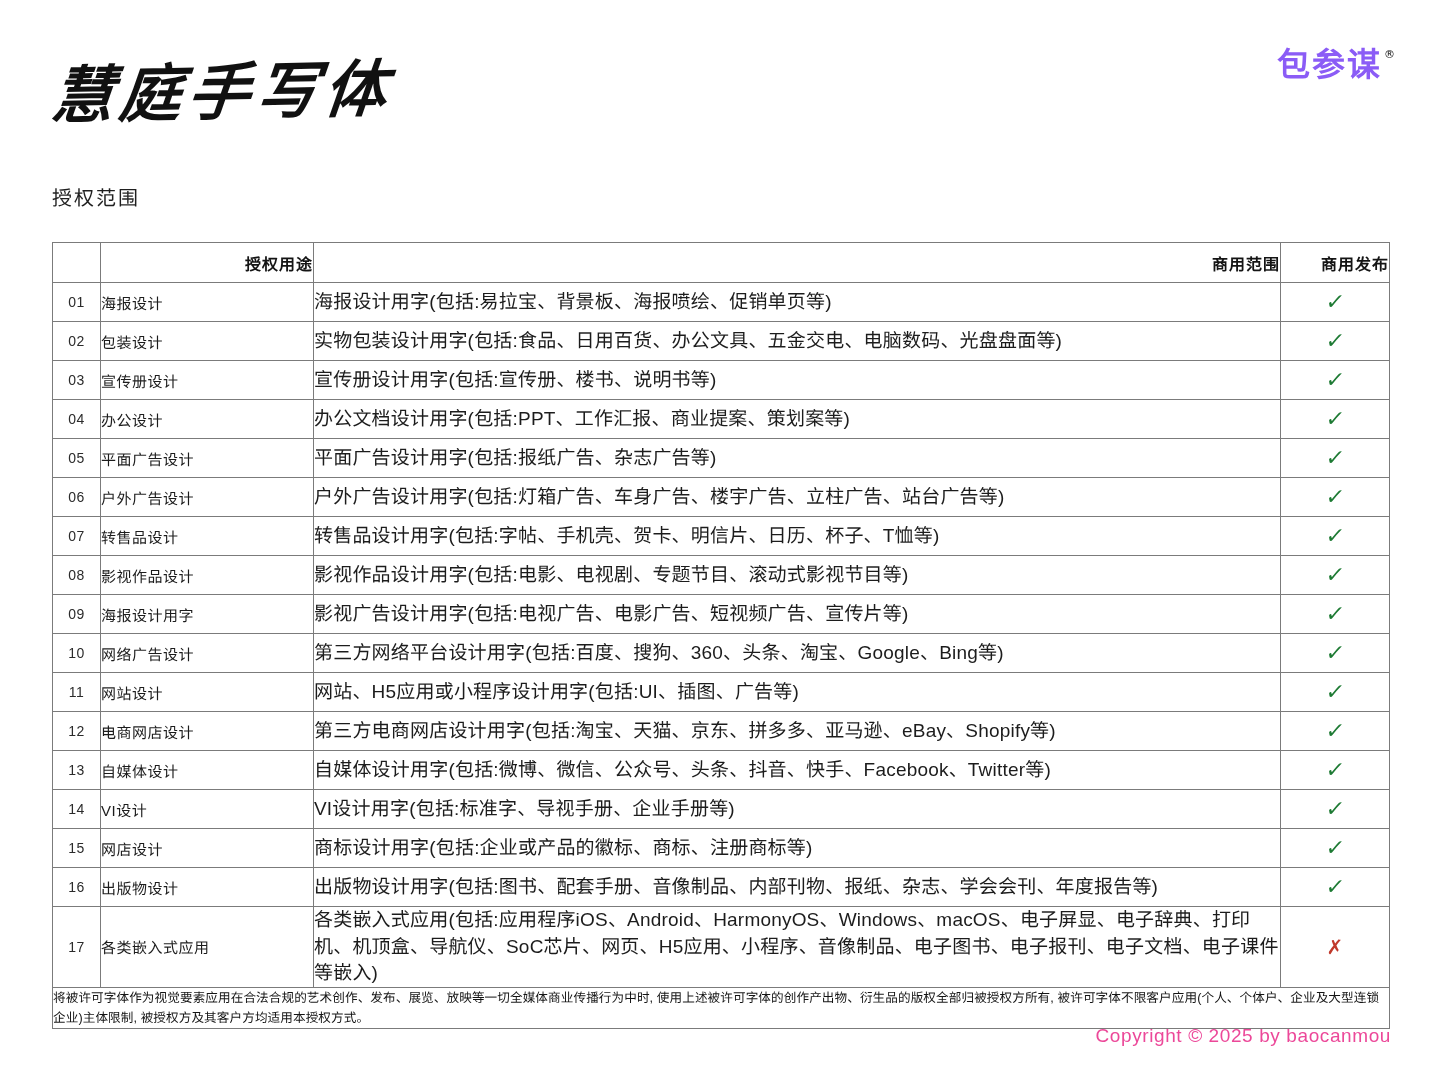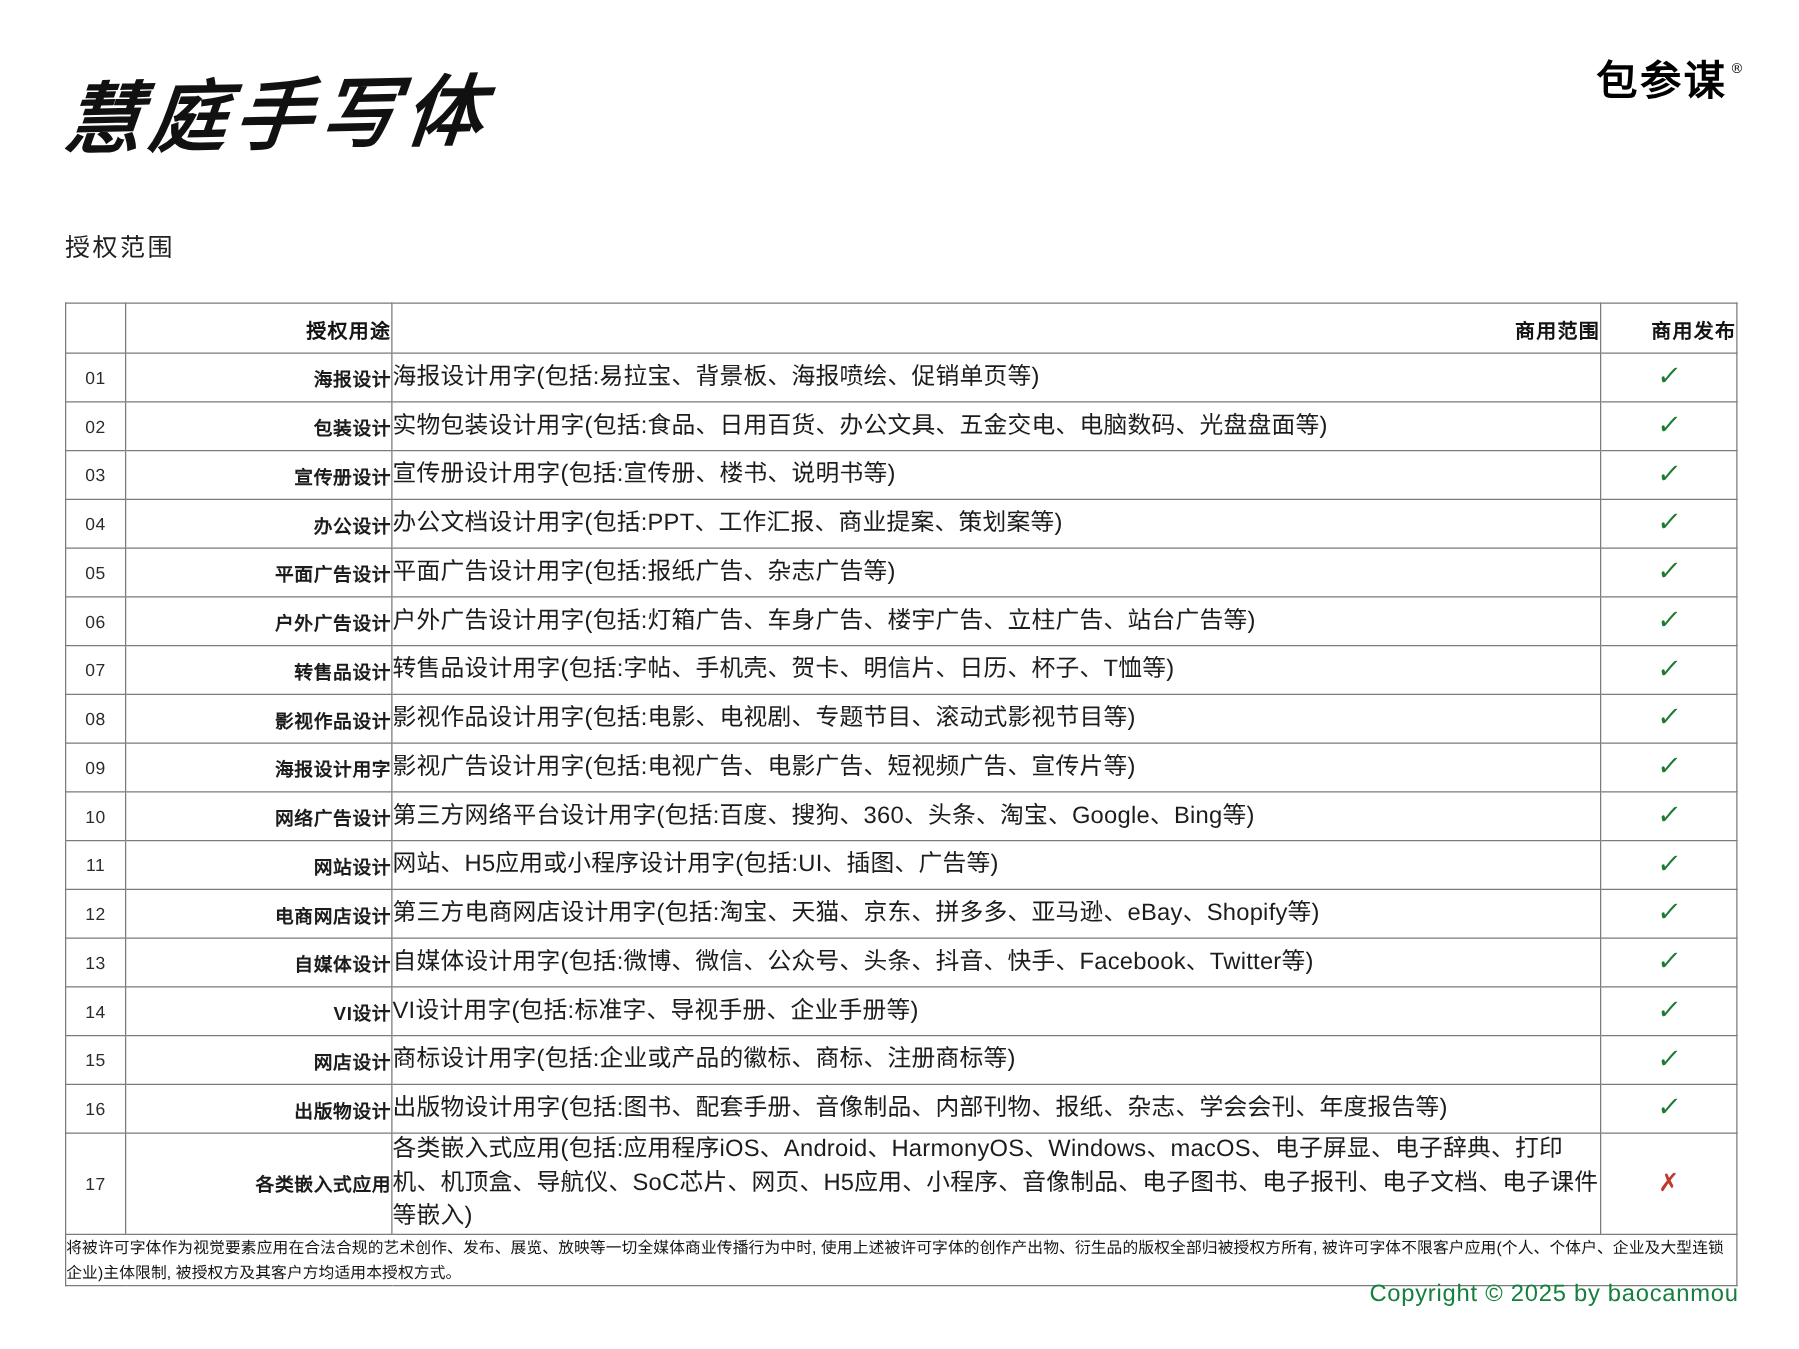--- a/index.html
+++ b/index.html
@@ -28,21 +28,21 @@
     top: 48px;
     right: 44px;
     display: flex;
     align-items: flex-start;
     font-family: "DejaVu Sans", sans-serif;
   }
   .brand-text {
     font-size: 33px;
     font-weight: 700;
     letter-spacing: 2px;
-    color: #000000;
+    color: #8b5cf6;
     line-height: 1;
     text-align: right;
   }
   .brand-reg {
     font-size: 11px;
     line-height: 1;
     margin-left: 2px;
     margin-top: 1px;
     color: #111111;
   }
@@ -107,25 +107,24 @@
     height: 38px;
   }
   td.idx {
     text-align: center;
     font-size: 14px;
     color: #2b2b2b;
     letter-spacing: 0.5px;
     margin-left: 16px;
   }
   td.use {
-    text-align: right;
+    text-align: left;
     font-size: 15px;
     color: #1c1c1c;
     letter-spacing: 0.5px;
-    font-weight: bold;
   }
   td.scope {
     padding-left: 14px;
     padding-right: 10px;
     font-size: 19px;
     color: #1c1c1c;
     line-height: 1.45;
     letter-spacing: 0.2px;
   }
   td.pub {
@@ -158,21 +157,21 @@
     color: #141414;
     letter-spacing: 0.1px;
   }
 
   
   .copyright {
     position: absolute;
     right: 48px;
     bottom: 32px;
     font-size: 19px;
-    color: #15803d;
+    color: #ec4899;
     letter-spacing: 0.6px;
   }
 </style>
 </head>
 <body>
 
 <div class="page">
 
   <div class="brand">
     <span class="brand-text">包参谋</span>

